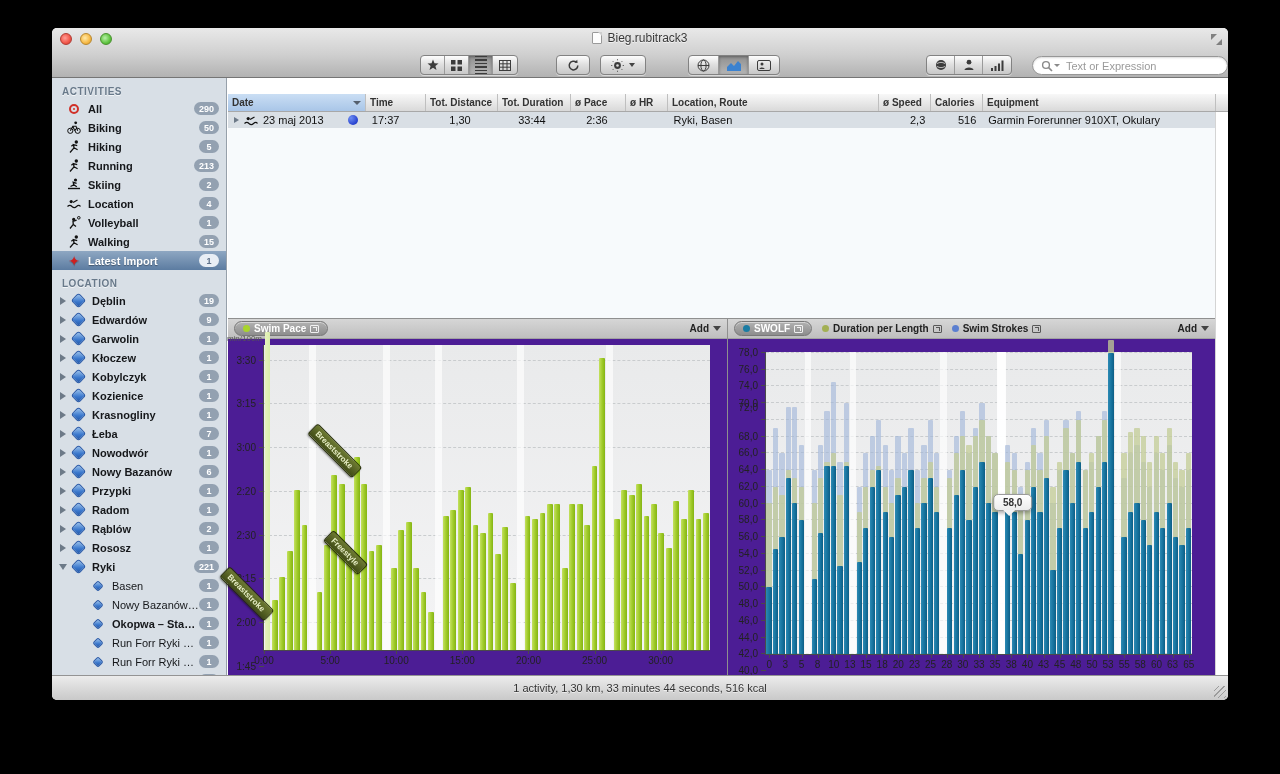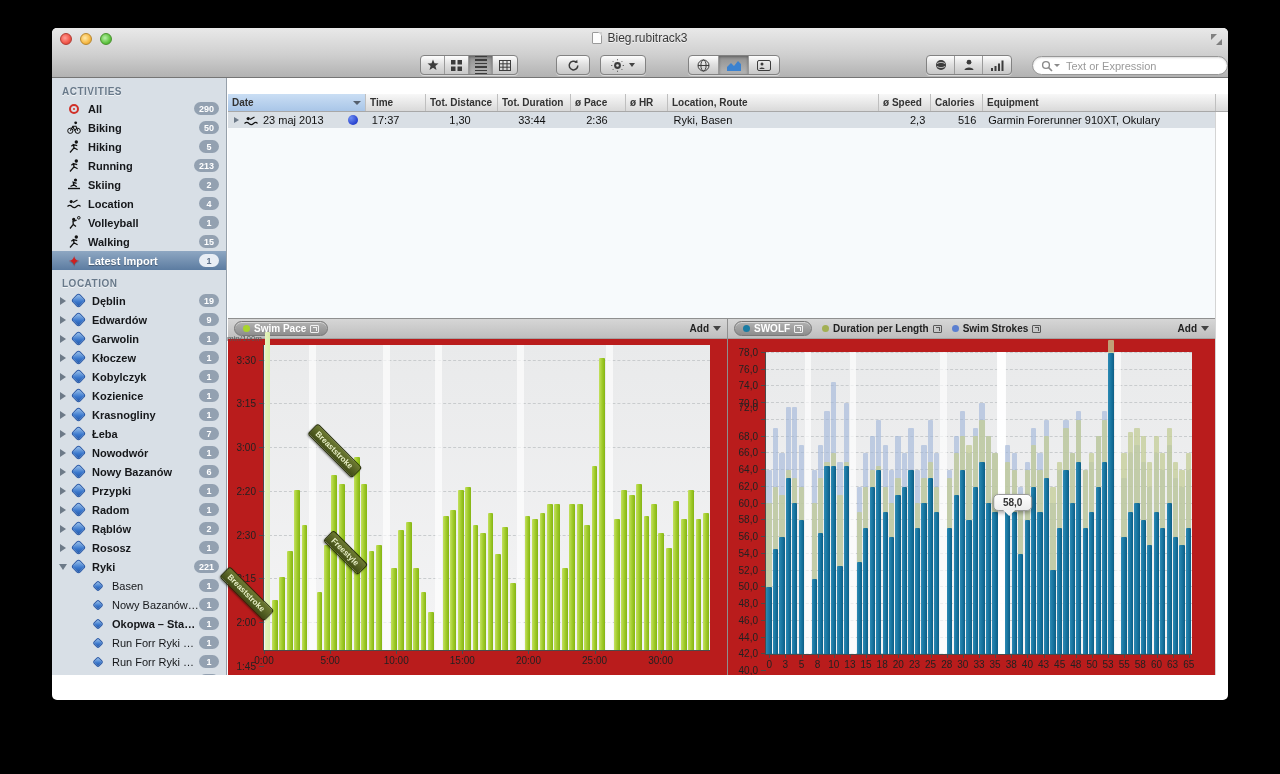--- a/index.html
+++ b/index.html
@@ -61,21 +61,21 @@
   .th{position:relative;height:100%;border-right:1px solid #bfbfbf;font-size:10px;font-weight:bold;color:#333;
     display:flex;align-items:center;padding-left:4px;white-space:nowrap;overflow:hidden;}
   .th.sorted{background:linear-gradient(#cadef4,#a9c6e8);}
   .th .sort{margin-left:auto;margin-right:4px;width:0;height:0;border:4px solid transparent;border-top-color:#55606e;margin-top:4px;}
   .trow{position:absolute;left:0;top:18px;height:16px;right:13px;background:#d9dfe5;display:flex;font-size:11px;color:#111;}
   .td{height:100%;display:flex;align-items:center;white-space:nowrap;overflow:hidden;}
   .dot{width:10px;height:10px;border-radius:50%;background:radial-gradient(circle at 3px 3px,#6d8df2,#2742cf 70%,#1c31a8);margin-left:auto;margin-right:8px;}
   .scroll-strip{position:absolute;right:0;top:18px;bottom:0;width:13px;background:#fff;border-left:1px solid #d4d4d4;}
   
   .charts{position:absolute;left:0;right:13px;top:224px;bottom:0;border-top:1px solid #8f8f8f;display:flex;}
-  .panel{position:relative;background:#b91c1c;}
+  .panel{position:relative;background:#4c1d95;}
   .panel.left{width:500px;border-right:1px solid #8f8f8f;}
   .panel.right{flex:1;}
   .phead{position:absolute;left:0;right:0;top:0;height:20px;background:linear-gradient(#d6d6d6,#bfbfbf);
     border-bottom:1px solid #a2a2a2;display:flex;align-items:center;padding:0 6px;gap:10px;font-size:10px;}
   .pill{display:flex;align-items:center;gap:4px;background:linear-gradient(#b2b2b2,#8d8d8d);border:1px solid #797979;
     border-radius:9px;padding:1px 8px;color:#fff;font-weight:bold;box-shadow:inset 0 1px 0 rgba(255,255,255,.45);}
   .dotc{width:7px;height:7px;border-radius:50%;display:inline-block;}
   .popout{width:9px;height:8px;border:1px solid currentColor;border-radius:1px;display:inline-block;opacity:.85;position:relative;}
   .popout:after{content:"";position:absolute;right:1px;top:1px;width:3px;height:3px;border-top:1px solid currentColor;border-right:1px solid currentColor;}
   .legend-item{display:flex;align-items:center;gap:4px;color:#222;font-weight:bold;}
@@ -1015,13 +1015,17 @@
               <div class="bar" style="left: 407.036px; width: 5.25455px; height: 117.158px; opacity: 1; z-index: 3; background: linear-gradient(90deg, rgb(44, 138, 180), rgb(21, 113, 156) 60%, rgb(13, 94, 133));"></div>
               <div class="bar" style="left: 413.491px; width: 5.25455px; height: 108.789px; opacity: 1; z-index: 3; background: linear-gradient(90deg, rgb(44, 138, 180), rgb(21, 113, 156) 60%, rgb(13, 94, 133));"></div>
               <div class="bar" style="left: 419.945px; width: 5.25455px; height: 125.526px; opacity: 1; z-index: 3; background: linear-gradient(90deg, rgb(44, 138, 180), rgb(21, 113, 156) 60%, rgb(13, 94, 133));"></div>
               <div class="tip" style="z-index: 9; left: 238.818px; top: 159.368px;">58,0</div>
             </div>
         </div>
       </div>
     </div>
   </div>
 
+  <div class="statusbar">
+    <span>1 activity, 1,30 km, 33 minutes 44 seconds, 516 kcal</span>
+    <span class="grip"></span>
+  </div>
 </div>
 
 </body></html>

